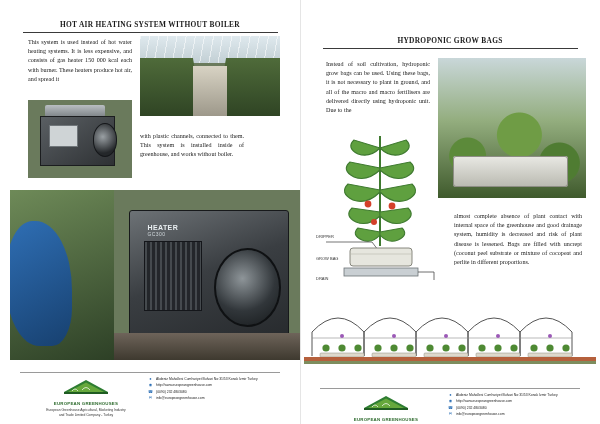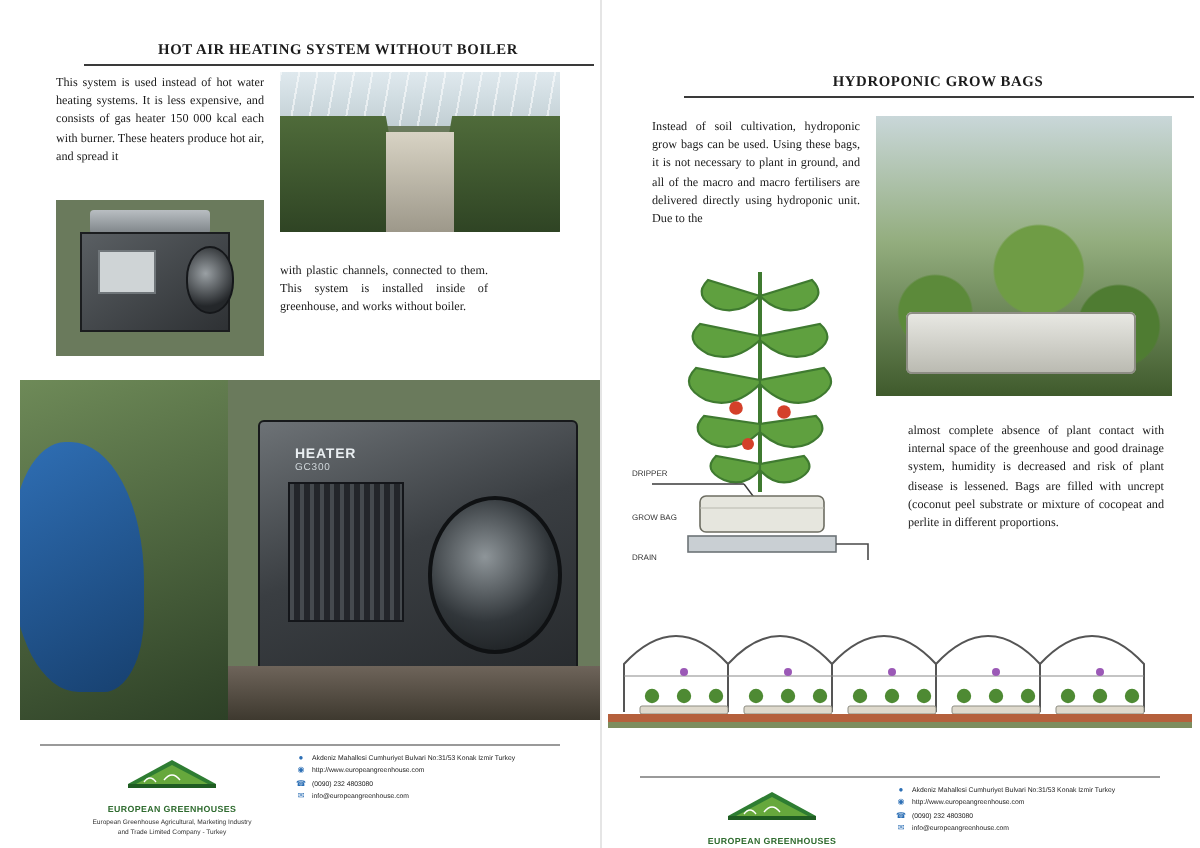--- a/index.html
+++ b/index.html
@@ -16,21 +16,20 @@
     height: 424px;
     background: #ffffff;
     overflow: hidden;
   }
   .panel {
     position: absolute;
     top: 0;
     height: 424px;
     width: 300px;
     box-sizing: border-box;
-    padding-left: 19px;
   }
   .panel-left { left: 0; }
   .panel-right { left: 300px; margin-top: 16px; }
 
   
   .heading {
     position: absolute;
     top: 20px;
     width: 100%;
     text-align: center;

